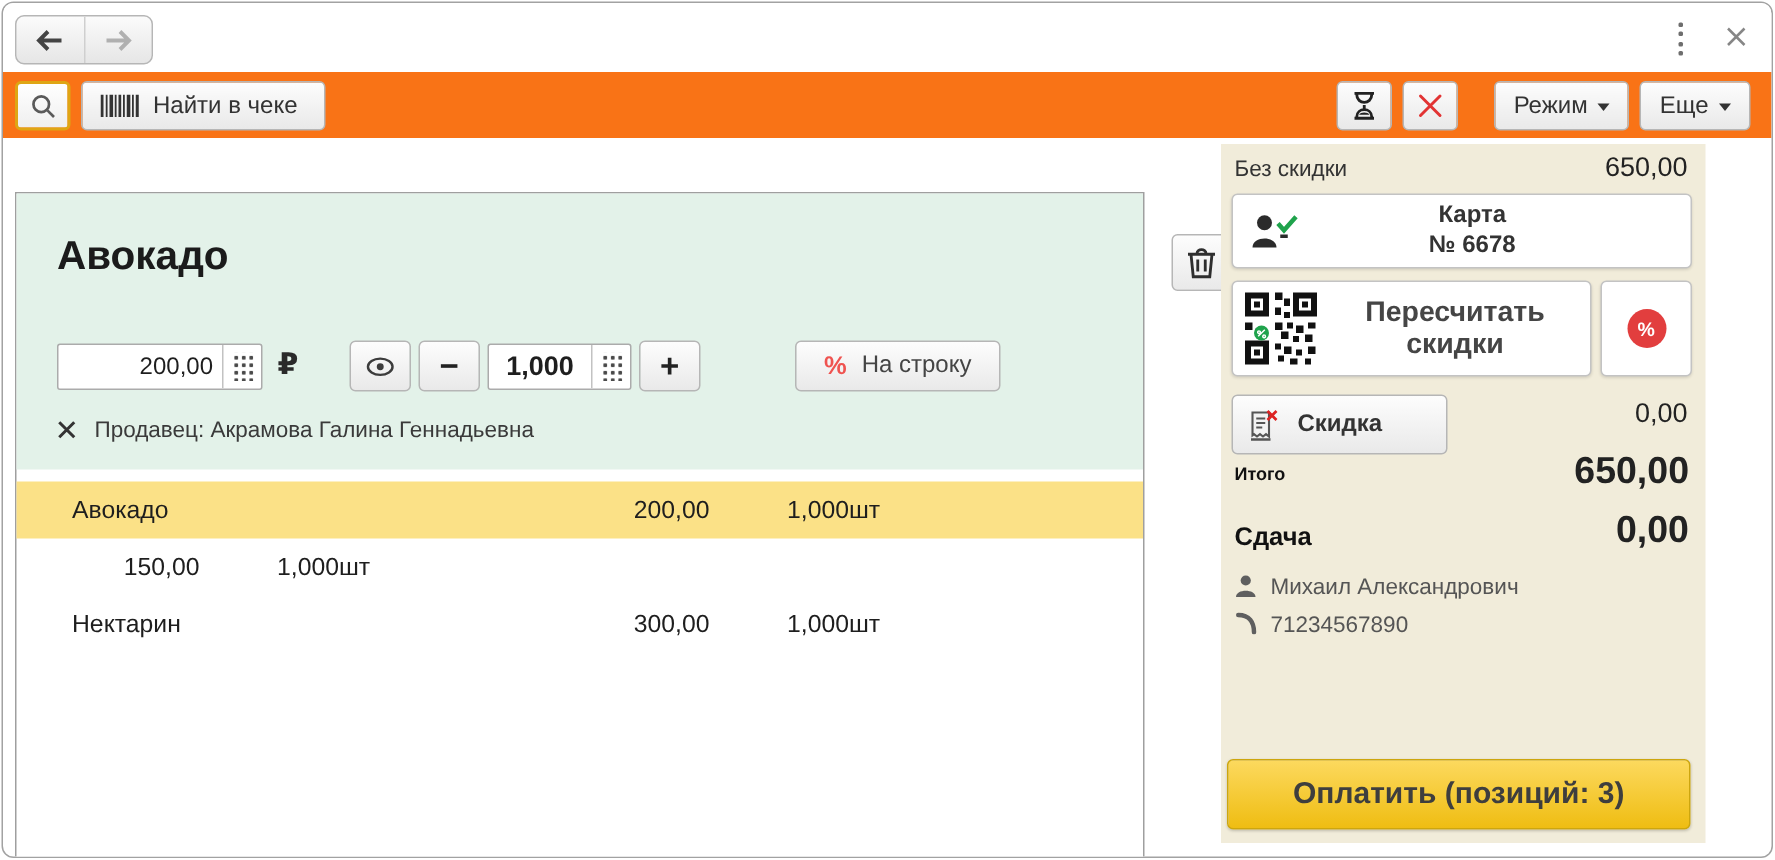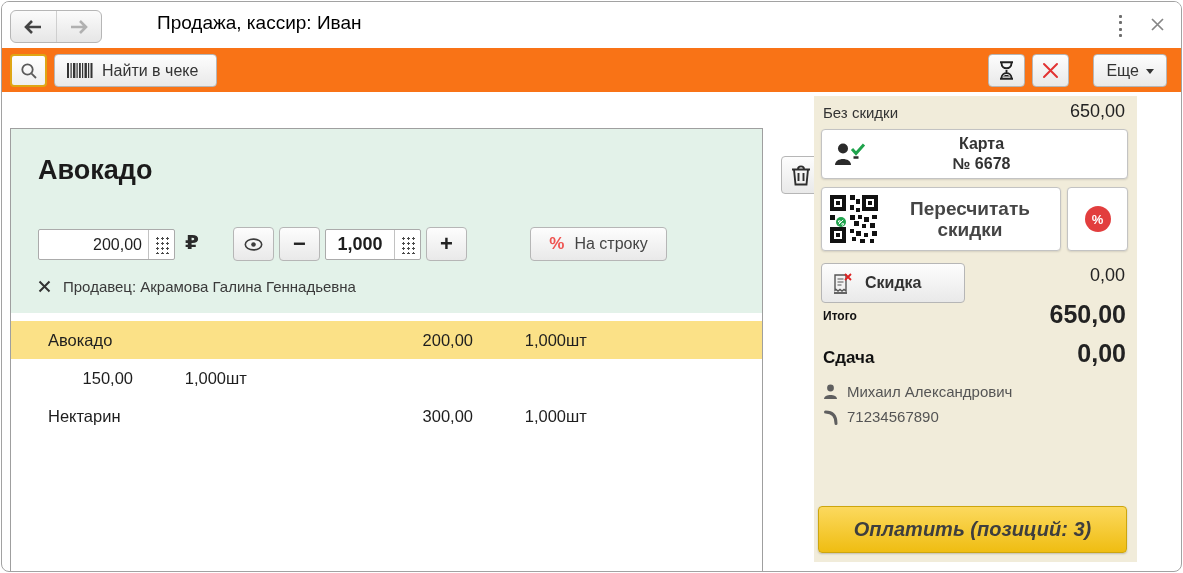--- a/index.html
+++ b/index.html
@@ -86,26 +86,26 @@
   .recalc-text { flex:1; text-align:center; font-weight:bold; font-size:19px; color:#454545; line-height:21px; padding:0 6px; }
   .percent-btn { position:absolute; left:253px; top:91px; width:61px; height:64px; justify-content:center; }
   .pct-badge { width:26px; height:26px; border-radius:50%; background:#e23e3e; color:#fff;
                display:flex; align-items:center; justify-content:center; font-size:13px; font-weight:bold; }
   .skidka-btn { position:absolute; left:7px; top:167px; width:144px; height:40px; gap:12px; font-size:16px; font-weight:bold; padding-left:10px; justify-content:flex-start; }
   .skidka-value { position:absolute; right:12px; top:169px; font-size:18px; color:#222; }
   .total-label { position:absolute; left:9px; top:213px; font-size:12px; font-weight:bold; color:#111; }
   .total-value { position:absolute; right:11px; top:204px; font-size:25px; font-weight:bold; color:#222; }
   .change-label { position:absolute; left:9px; top:252px; font-size:17px; font-weight:bold; color:#111; }
   .change-value { position:absolute; right:11px; top:243px; font-size:25px; font-weight:bold; color:#222; }
-  .contact { position:absolute; left:9px; display:flex; align-items:flex-end; gap:9px; font-size:15px; color:#555; }
+  .contact { position:absolute; left:9px; display:flex; align-items:flex-start; gap:9px; font-size:15px; color:#555; }
   .contact.c1 { top:287px; } .contact.c2 { top:312px; }
   .pay-btn { position:absolute; left:4px; right:10px; bottom:9px; height:47px;
              background:linear-gradient(#fcd95e,#efbd12); border:1px solid #cda60e; border-radius:4px;
              font-size:20px; font-weight:bold; color:#3e3e3e; display:flex; align-items:center;
-             justify-content:center; cursor:pointer; box-shadow:0 1px 2px rgba(0,0,0,0.2);font-style:italic; }
+             justify-content:center; cursor:pointer; box-shadow:0 1px 2px rgba(0,0,0,0.2); }
 
   svg { display:block; }
 </style>
 </head>
 <body>
 
 <div class="window">
 
   <div class="titlebar">
     <div class="nav-group">
@@ -117,21 +117,20 @@
         </span>
       </div>
       <div class="nav-half">
         <span>
           <svg width="18" height="14" viewBox="0 0 18 14">
               <path d="M10 1 L16 7 L10 13 M15.5 7 H1" stroke="#b0b0b0" stroke-width="2.6" fill="none"></path>
             </svg>
         </span>
       </div>
     </div>
-    <div class="title">Продажа, кассир: Иван</div>
     <div class="kebab">
         <i></i>
         <i></i>
         <i></i>
         <i></i>
       </div>
     <div class="win-close">
       <svg width="15" height="15" viewBox="0 0 15 15">
           <path d="M2 2 L13 13 M13 2 L2 13" stroke="#868686" stroke-width="1.7"></path>
         </svg>
@@ -175,20 +174,24 @@
         </span>
       </div>
       <div class="btn sq-btn">
         <span>
           <svg width="17" height="17" viewBox="0 0 17 17">
               <path d="M2 2 L15 15 M15 2 L2 15" stroke="#e23333" stroke-width="2" stroke-linecap="round"></path>
             </svg>
         </span>
       </div>
       <div class="gap14"></div>
+      <div class="btn dd-btn">
+        <span>Режим</span>
+        <span class="caret"></span>
+      </div>
       <div class="btn dd-btn">
         <span>Еще</span>
         <span class="caret"></span>
       </div>
     </div>
   </div>
 
   <div class="left-panel">
     <div class="item-card">
       <div class="item-name">Авокадо</div>

